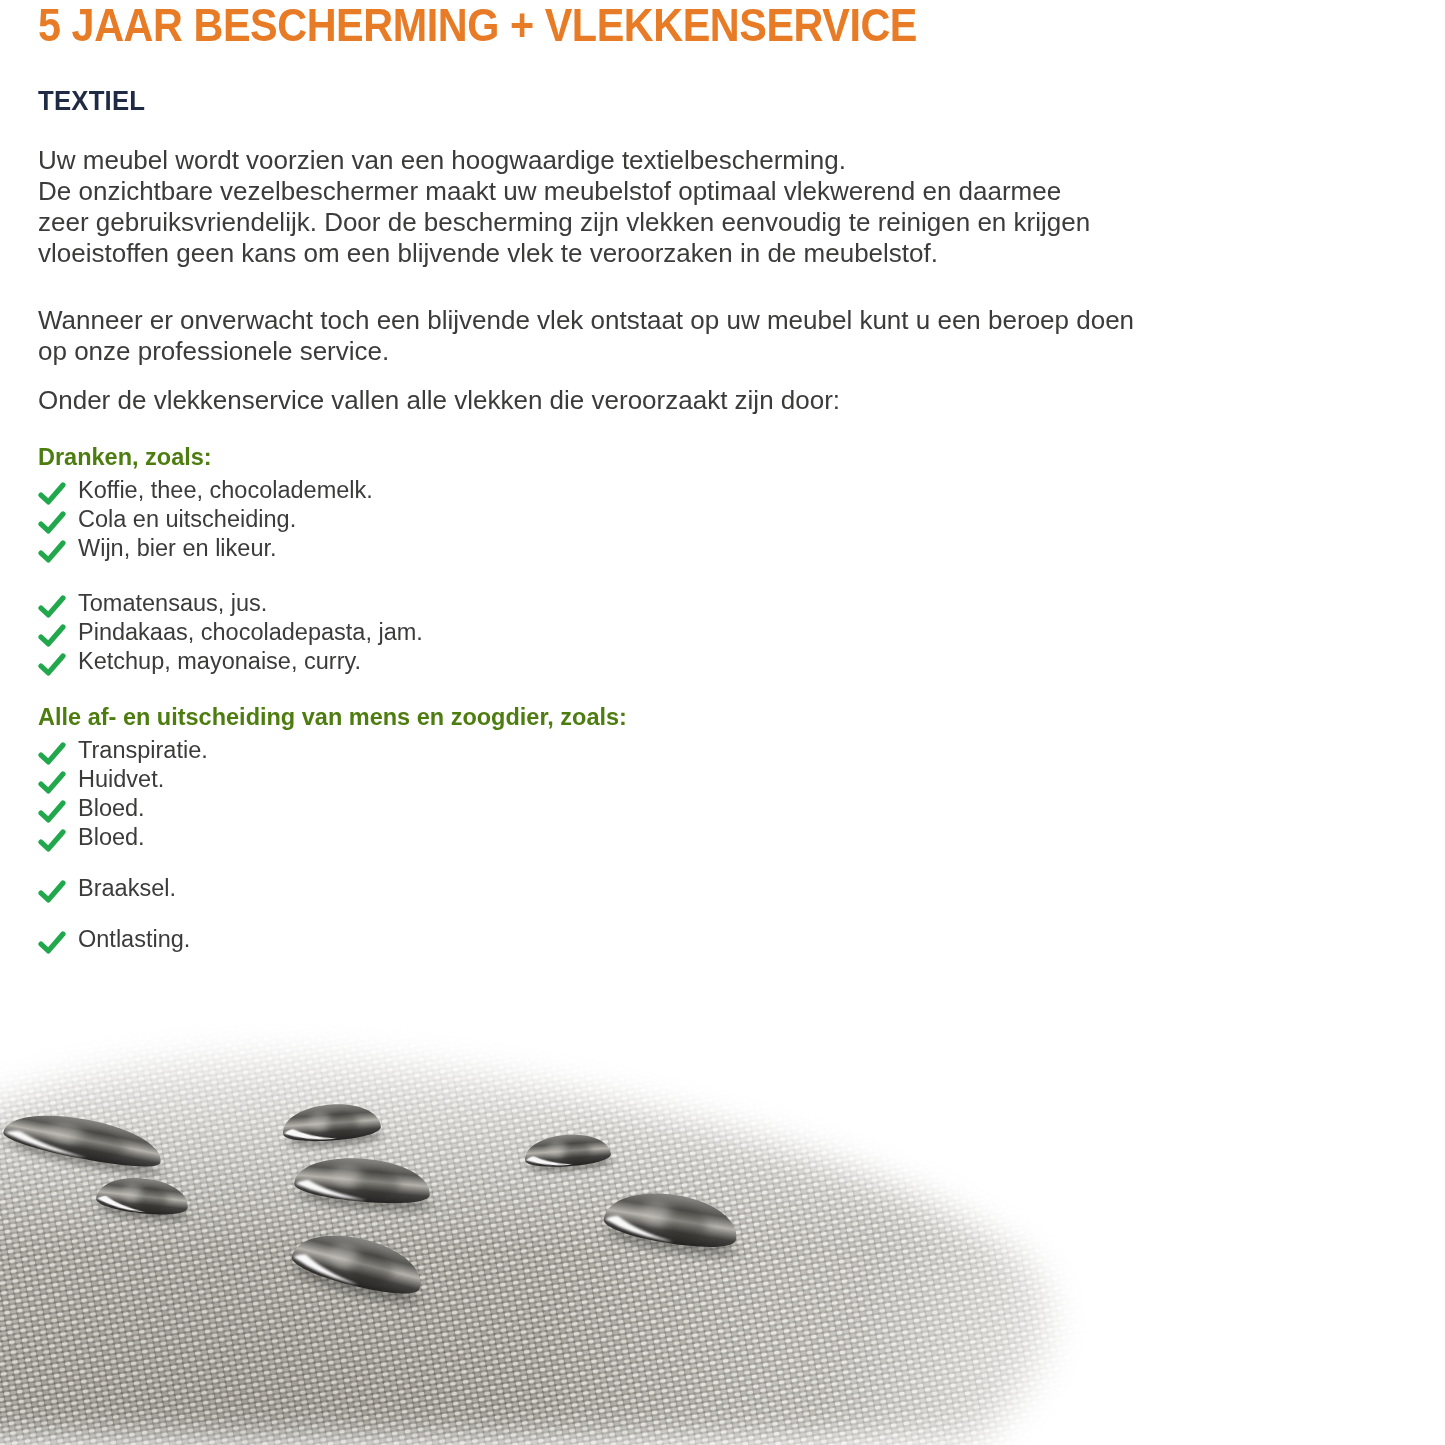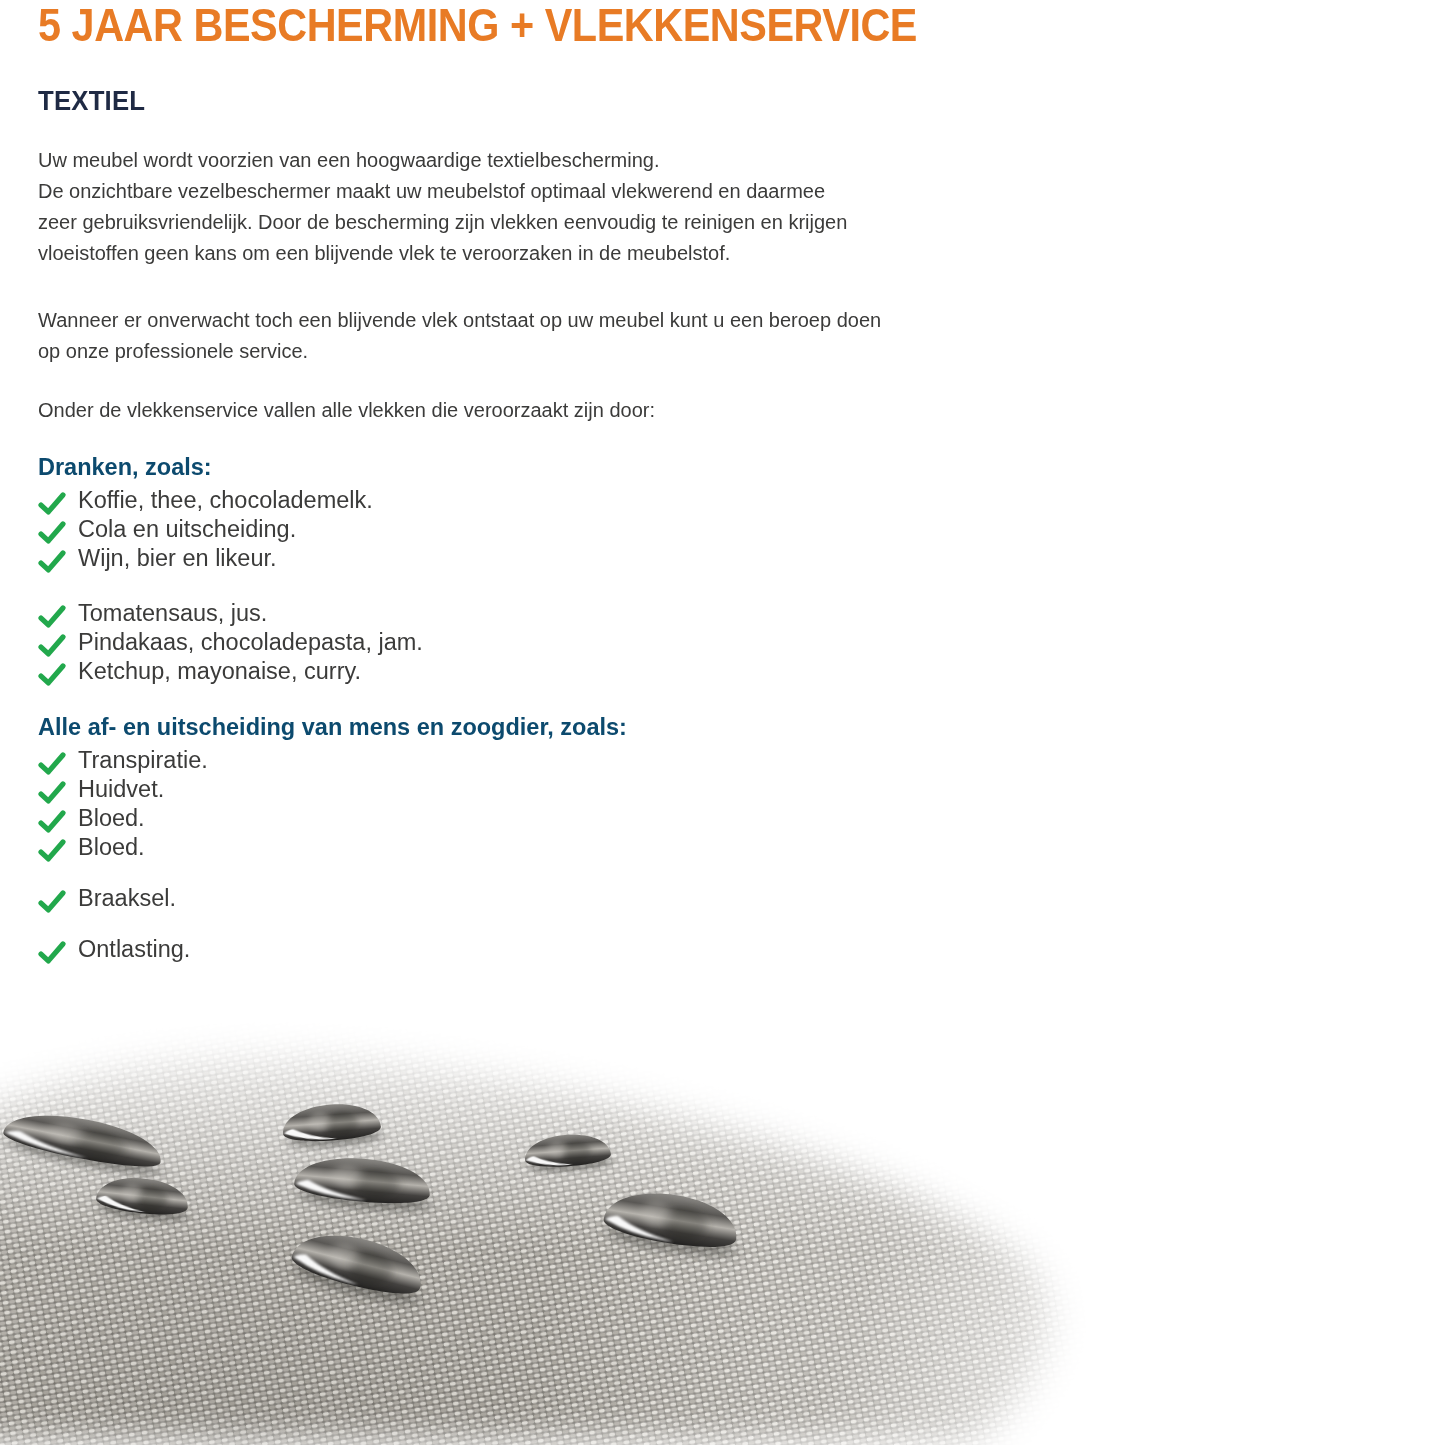--- a/index.html
+++ b/index.html
@@ -13,27 +13,27 @@
   h1{
     margin:0;font-size:47px;line-height:1.05;font-weight:700;
     color:#e87b25;letter-spacing:-0.5px;white-space:nowrap;
     transform:scaleX(0.88);transform-origin:0 50%;
   }
   h2{
     margin:38px 0 0 0;font-size:28px;line-height:1;font-weight:700;
     color:#1f2a44;letter-spacing:0.2px;white-space:nowrap;
     transform:scaleX(0.92);transform-origin:0 50%;
   }
-  .para{margin:0;font-size:20px;line-height:31px;}
+  .para{margin:0;font-size:26px;line-height:31px;}
   .para.p1{margin-top:30px;}
   .para.p2{margin-top:36px;}
-  .para.p3{margin-top:28px;}
+  .para.p3{margin-top:18px;}
   .list-block{margin-top:26px;}
   .list-block h3{
-    margin:0 0 3px 0;font-size:23.5px;line-height:31px;font-weight:700;color:#0c4a6e;
+    margin:0 0 3px 0;font-size:23.5px;line-height:31px;font-weight:700;color:#4d7c0f;
   }
   .check-item{display:flex;align-items:flex-end;line-height:29px;font-size:23.5px;}
   .check-item.gap{margin-top:22px;}
   .check{width:28px;height:23px;flex:0 0 28px;margin-right:12px;margin-top:3px;}
   .check path{stroke:#22a84c;stroke-width:5;fill:none;stroke-linecap:round;stroke-linejoin:round;}
   .photo{position:absolute;left:0;top:1015px;width:1445px;height:430px;display:block;}
 </style>
 </head>
 <body>
 

